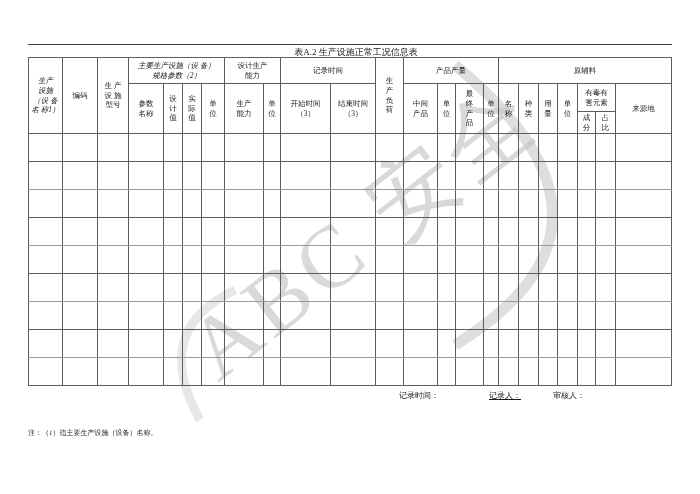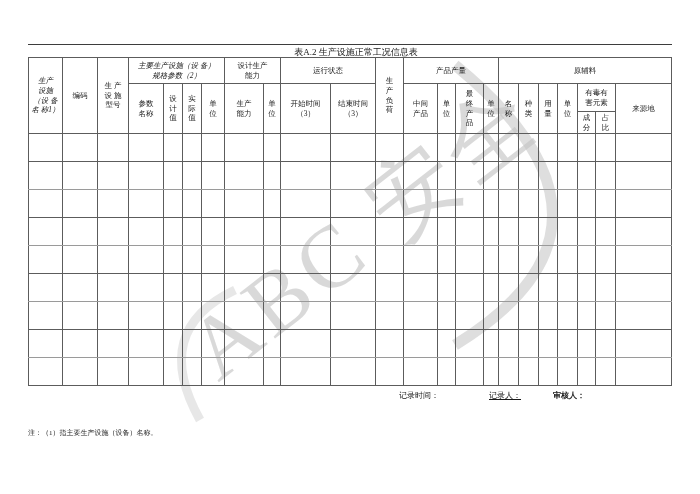--- a/index.html
+++ b/index.html
@@ -40,21 +40,21 @@
   .form thead tr.h2 { height:28px; }
   .form thead tr.h3 { height:22px; }
   .form tbody tr { height:28px; }
   .form tbody tr:nth-child(2n) td { border-bottom-color:#9a9a9a; }
   .ta-l { text-align:left; padding-left:2px;font-style:italic; }
 
   
   .sig { position:absolute; top:390px; font-size:8px; z-index:2; }
   .sig-time { left:399px; }
   .sig-rec  { left:489px;text-decoration:underline; }
-  .sig-rev  { left:553px;font-weight:bold; }
+  .sig-rev  { left:553px; }
 
   
   .notes { position:absolute; left:28px; top:406px; width:660px; z-index:2;
            font-size:7px; line-height:11.2px; white-space:pre-wrap; }
 </style>
 </head>
 <body>
 
 <div class="page">
 
@@ -102,21 +102,21 @@
 （设 备
 名 称1）</th>
         <th rowspan="3">编码</th>
         <th rowspan="3">生 产
 设 施
 型号</th>
         <th colspan="4" class="ta-l">主要生产设施（设 备）
 规格参数（2）</th>
         <th colspan="2">设计生产
 能力</th>
-        <th colspan="2">运行状态</th>
+        <th colspan="2">记录时间</th>
         <th rowspan="3">生
 产
 负
 荷</th>
         <th colspan="4">产品产量</th>
         <th colspan="7">原辅料</th>
       </tr>
       <tr class="h2">
         <th rowspan="2">参数
 名称</th>

